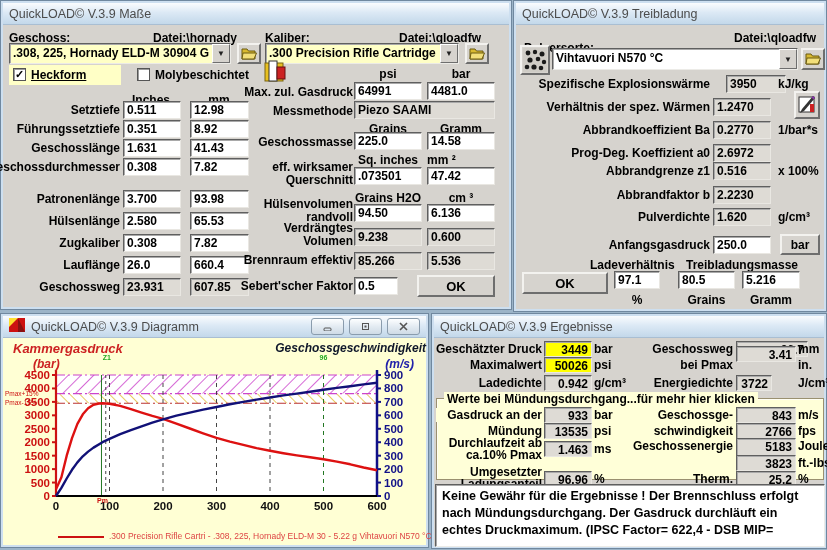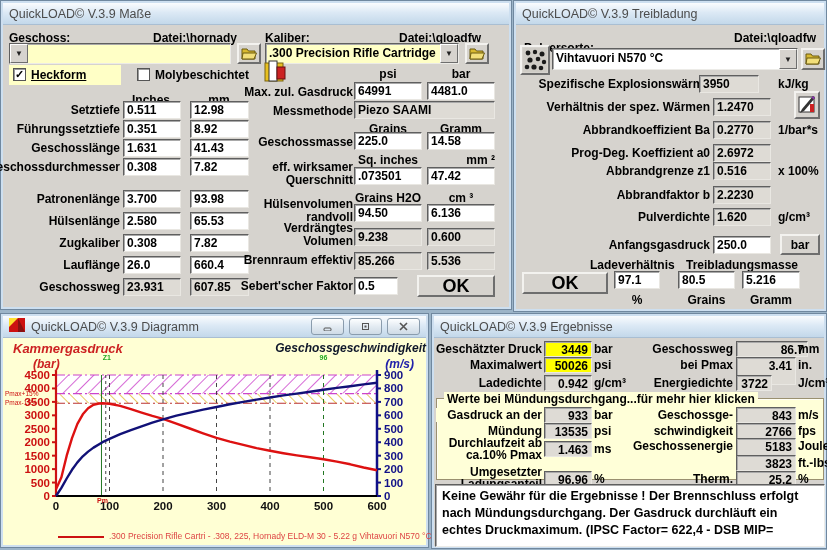--- a/index.html
+++ b/index.html
@@ -20,21 +20,21 @@
   .vr{text-align:right}
   .combo{position:absolute;height:21px;border-top:1px solid #5f5f5f;border-left:1px solid #5f5f5f;
     border-right:1px solid #ecebe7;border-bottom:1px solid #ecebe7;box-shadow:inset 1px 1px 0 #a9a9a9;
     background:#ffffc6;display:flex}
   .combo.white{background:#fff}
   .combo .ctxt{flex:1;font-size:12px;font-weight:bold;padding:2px 3px;overflow:hidden;white-space:nowrap}
   .combo .carw{width:18px;background:#d6d3ce;border:1px solid #fff;border-right-color:#6e6e6e;border-bottom-color:#6e6e6e;
     display:flex;align-items:center;justify-content:center;font-size:8px;color:#222}
   .pbtn{position:absolute;background:#d6d3ce;border-top:2px solid #f3f2ef;border-left:2px solid #f3f2ef;
     border-right:2px solid #6e6e6e;border-bottom:2px solid #6e6e6e;display:flex;align-items:center;justify-content:center;
-    font-size:18px;font-weight:bold;color:#000}
+    font-size:13px;font-weight:bold;color:#000}
   .sbtn{position:absolute;background:#d6d3ce;border-top:2px solid #f3f2ef;border-left:2px solid #f3f2ef;
     border-right:2px solid #6e6e6e;border-bottom:2px solid #6e6e6e;display:flex;align-items:center;justify-content:center}
   .cb{position:absolute;width:13px;height:13px;background:#fff;border:1px solid #555;box-shadow:inset 1px 1px 0 #9a9a9a;
     font-size:11px;line-height:11px;text-align:center;font-weight:bold;color:#000}
   .ylbox{position:absolute;background:#ffffc6}
   .gbox{position:absolute;background:#ffffd8;border:1px solid #9a9070;box-shadow:inset 1px 1px 0 #fffef2}
   .gtitle{position:absolute;font-size:12px;font-weight:bold;background:#ffffd8;padding:0 3px;white-space:nowrap}
   .wbtn{width:33px;height:17px;border:1px solid #8a9cad;border-radius:3px;margin-left:5px;
     background:linear-gradient(#fdfeff,#e3ebf2 50%,#cfdbe6);display:flex;align-items:center;justify-content:center;color:#555}
   .unit{position:absolute;font-size:12px;font-weight:bold;white-space:nowrap}
@@ -50,20 +50,21 @@
 <div class="window" style="left:0;top:0;width:512px;height:310px">
   <div class="titlebar">
     <span>QuickLOAD© V.3.9 Maße</span>
   </div>
   <span class="lb" style="left:8px;top:30px">Geschoss:</span>
   <span class="lb lbr" style="left:118px;top:30px;width:118px">Datei:\hornady</span>
   <span class="lb" style="left:264px;top:30px">Kaliber:</span>
   <span class="lb lbr" style="left:380px;top:30px;width:100px">Datei:\qloadfw</span>
 
   <div class="combo" style="left:8px;top:42px;width:222px">
+    <div class="ctxt">.308, 225, Hornady ELD-M 30904 G</div>
     <div class="carw">▼</div>
   </div>
   <div class="sbtn" style="left:236px;top:42px;width:24px;height:21px">
     <svg width="16" height="12" viewBox="0 0 16 12">
         <path d="M1 1 h5 l1.5 2 H14 v8 H1z" fill="#d8b930" stroke="#6b5b10"></path>
         <path d="M2 5 h13.5 l-2.5 6 H1z" fill="#f2df7a" stroke="#6b5b10"></path>
       </svg>
   </div>
   <div class="combo" style="left:264px;top:42px;width:194px">
     <div class="ctxt">.300 Precision Rifle Cartridge</div>
@@ -137,21 +138,21 @@
   <span class="lb lbr" style="left:228px;top:103px;width:124px">Messmethode</span>
   <div class="tf ro nb" style="left:353px;top:100px;width:141px">Piezo SAAMI</div>
 
   <span class="lb" style="left:353px;top:121px;width:68px;text-align:center">Grains</span>
   <span class="lb" style="left:426px;top:121px;width:68px;text-align:center">Gramm</span>
   <span class="lb lbr" style="left:228px;top:134px;width:124px">Geschossmasse</span>
   <div class="tf" style="left:353px;top:131px;width:68px">225.0</div>
   <div class="tf" style="left:426px;top:131px;width:68px">14.58</div>
 
   <span class="lb" style="left:353px;top:152px;width:68px;text-align:center">Sq. inches</span>
-  <span class="lb" style="left:426px;top:152px;width:68px;text-align:right">mm ²</span>
+  <span class="lb" style="left:426px;top:152px;width:68px;text-align:left">mm ²</span>
   <span class="lb lbr" style="left:228px;top:160px;width:124px;line-height:13px">eff. wirksamer</span>
   <span class="lb lbr" style="left:228px;top:173px;width:124px;line-height:13px">Querschnitt</span>
   <div class="tf" style="left:353px;top:166px;width:68px">.073501</div>
   <div class="tf" style="left:426px;top:166px;width:68px">47.42</div>
 
   <span class="lb" style="left:353px;top:190px;width:68px;text-align:center">Grains H2O</span>
   <span class="lb" style="left:426px;top:190px;width:68px;text-align:center">cm ³</span>
   <span class="lb lbr" style="left:228px;top:197px;width:124px;line-height:13px">Hülsenvolumen</span>
   <span class="lb lbr" style="left:228px;top:210px;width:124px;line-height:13px">randvoll</span>
   <div class="tf" style="left:353px;top:203px;width:68px">94.50</div>
@@ -199,21 +200,21 @@
     <div class="carw">▼</div>
   </div>
   <div class="sbtn" style="left:287px;top:47px;width:24px;height:22px">
     <svg width="16" height="12" viewBox="0 0 16 12">
         <path d="M1 1 h5 l1.5 2 H14 v8 H1z" fill="#d8b930" stroke="#6b5b10"></path>
         <path d="M2 5 h13.5 l-2.5 6 H1z" fill="#f2df7a" stroke="#6b5b10"></path>
       </svg>
   </div>
 
   <span class="lb lbr" style="left:20px;top:76px;width:176px">Spezifische Explosionswärme</span>
-  <div class="tf ro" style="left:185px;top:74px;width:60px">3950</div>
+  <div class="tf ro" style="left:212px;top:74px;width:60px">3950</div>
   <span class="unit" style="left:264px;top:76px">kJ/kg</span>
 
   <span class="lb lbr" style="left:20px;top:99px;width:176px">Verhältnis der spez. Wärmen</span>
   <div class="tf ro" style="left:199px;top:97px;width:58px">1.2470</div>
   <span class="sbtn" style="left:280px;top:90px;width:26px;height:28px">
     <svg width="20" height="20" viewBox="0 0 20 20">
         <rect x="2" y="2" width="15" height="15" fill="#fff" stroke="#333"></rect>
         <rect x="13" y="9" width="4" height="8" fill="#cc2222"></rect>
         <path d="M16 1 L5 14 l-2 4 4-2 L18 3z" fill="#333"></path>
         <path d="M16 1 L18 3 L16.5 4.5 14.5 2.5z" fill="#8833aa"></path>
@@ -381,21 +382,21 @@
   <div class="tf yhl vr" style="left:112px;top:27px;width:48px;height:16px">3449</div>
   <span class="unit" style="left:162px;top:28px">bar</span>
   <span class="lb lbr" style="left:195px;top:28px;width:106px">Geschossweg</span>
   <div class="tf ro vr" style="left:304px;top:27px;width:72px;height:16px">86.7</div>
   <span class="unit" style="left:366px;top:28px">mm</span>
 
   <span class="lb lbr" style="left:4px;top:44px;width:106px">Maximalwert</span>
   <div class="tf yhl vr" style="left:112px;top:43px;width:48px;height:16px">50026</div>
   <span class="unit" style="left:162px;top:44px">psi</span>
   <span class="lb lbr" style="left:195px;top:44px;width:106px">bei Pmax</span>
-  <div class="tf ro vr" style="left:304px;top:43px;width:60px;height:28px">3.41</div>
+  <div class="tf ro vr" style="left:304px;top:32px;width:60px;height:16px">3.41</div>
   <span class="unit" style="left:366px;top:44px">in.</span>
 
   <span class="lb lbr" style="left:4px;top:62px;width:106px">Ladedichte</span>
   <div class="tf ro vr" style="left:112px;top:61px;width:48px;height:16px">0.942</div>
   <span class="unit" style="left:162px;top:62px">g/cm³</span>
   <span class="lb lbr" style="left:195px;top:62px;width:106px">Energiedichte</span>
   <div class="tf ro vr" style="left:304px;top:61px;width:36px;height:16px">3722</div>
   <span class="unit" style="left:366px;top:62px">J/cm³</span>
 
   <div class="gbox" style="left:4px;top:84px;width:388px;height:82px"></div>

